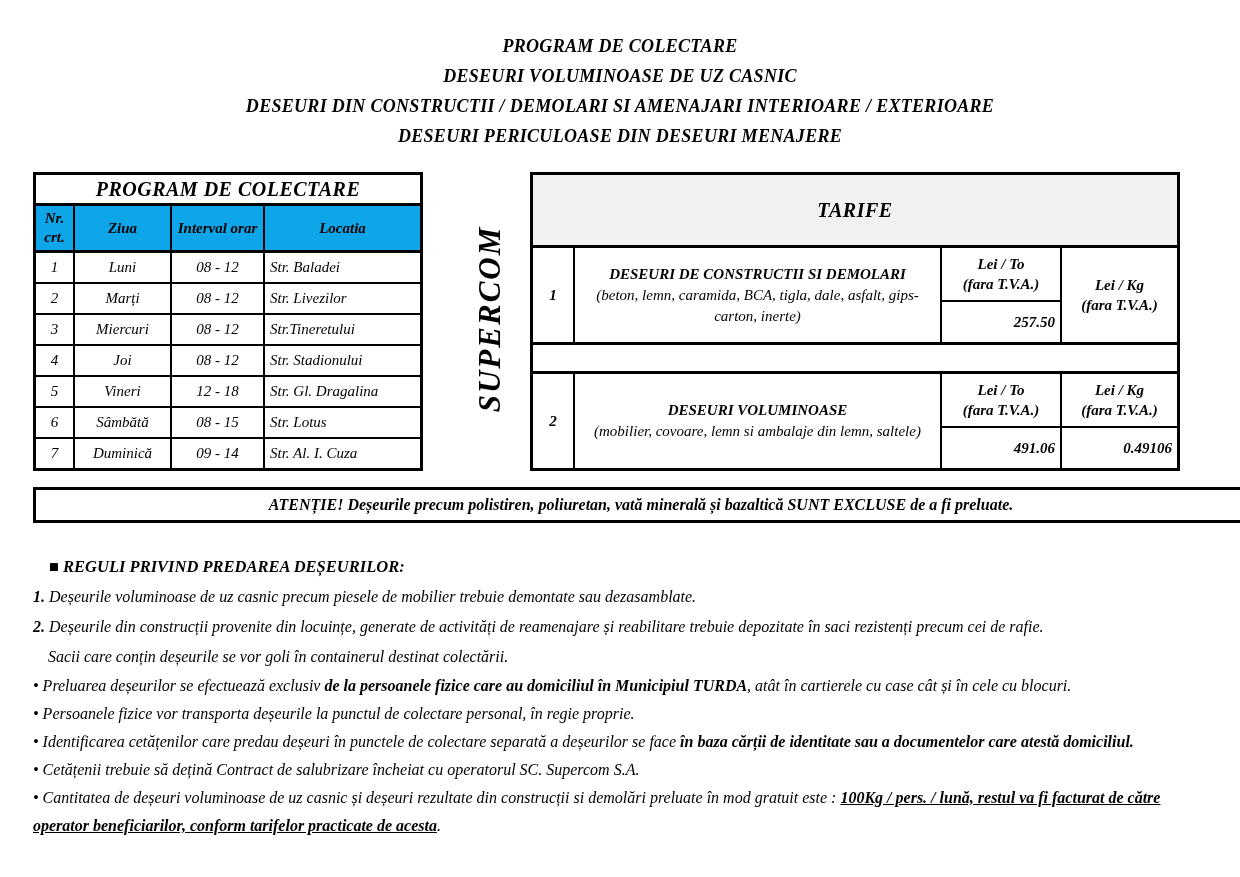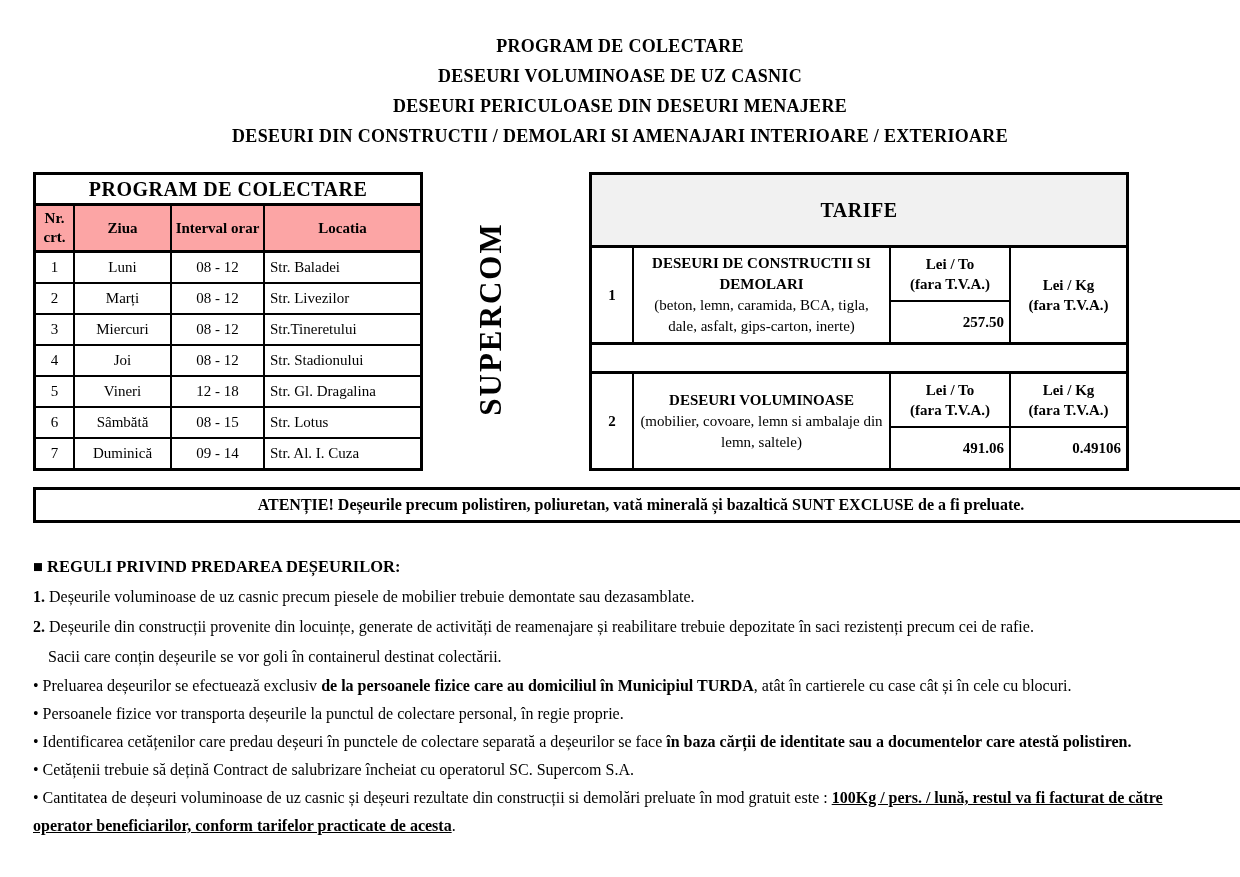--- a/index.html
+++ b/index.html
@@ -1,76 +1,76 @@
 <!DOCTYPE html>
 <html><head>
 <meta charset="utf-8">
 <style>
   html,body { margin:0; padding:0; background:#fff; }
   .page {
     position:relative; width:1240px; height:877px; background:#ffffff;
-    font-family:"Liberation Serif", "DejaVu Serif", serif; color:#000; overflow:hidden;
+    font-family:"Liberation Serif", "DejaVu Serif", serif; color:#000; overflow:hidden;font-style:italic;
   }
   .b { font-weight:bold; }
   .u { text-decoration:underline; }
 
   
   .titles { position:absolute; top:31px; left:0; width:100%; text-align:center; }
   .title-line { font-weight:bold; font-size:18px; line-height:30px; letter-spacing:0.3px; }
 
   
   .schedule { position:absolute; left:33px; top:172px; width:390px; box-sizing:border-box; border:3px solid #000; background:#fff; }
   .s-title { height:28px; display:flex; align-items:center; justify-content:center; font-weight:bold; font-size:20px; letter-spacing:0.5px; border-bottom:3px solid #000; }
   .s-grid { display:grid; grid-template-columns:37px 97px 93px 1fr; }
   .s-grid > div + div { border-left:2px solid #000; }
-  .s-head { border-bottom:3px solid #000; background:#fca5a5; }
+  .s-head { border-bottom:3px solid #000; background:#0ea5e9; }
   .s-head > div { min-height:44px; display:flex; align-items:center; justify-content:center; text-align:center; font-weight:bold; font-size:15px; line-height:19px; padding:1px 2px; box-sizing:border-box; }
   .s-body > div + div { border-top:2px solid #000; }
   .s-row > div { height:29px; display:flex; align-items:center; justify-content:center; font-size:15px; }
   .s-row > div.c-loc { justify-content:flex-start; padding-left:5px; }
 
   
   .supercom-wrap { position:absolute; left:423px; top:172px; width:135px; height:294px; display:flex; align-items:center; justify-content:center; }
   .supercom { transform:rotate(-90deg); transform-origin:center; font-weight:bold; font-size:31px; letter-spacing:2px; white-space:nowrap; }
 
   
-  .tariffs { position:absolute; left:589px; top:172px; width:540px; box-sizing:border-box; border:3px solid #000; background:#fff; }
+  .tariffs { position:absolute; left:530px; top:172px; width:650px; box-sizing:border-box; border:3px solid #000; background:#fff; }
   .t-header { height:70px; background:#f1f1f1; border-bottom:3px solid #000; display:flex; align-items:center; justify-content:center; font-weight:bold; font-size:20px; letter-spacing:0.5px; }
   .t-body > div:first-of-type { border-bottom:3px solid #000; }
   .t-body > div + div { margin-top:26px; border-top:3px solid #000; }
   .t-row { display:grid; grid-template-columns:40px 1fr 120px 117px; min-height:94px; }
   .t-row > div + div { border-left:2px solid #000; }
   .t-num { display:flex; align-items:center; justify-content:center; font-weight:bold; font-size:15px; }
   .t-desc { display:flex; flex-direction:column; align-items:center; justify-content:center; text-align:center; font-size:15px; line-height:21px; padding:2px 6px; }
   .t-desc .name { font-weight:bold; }
   .price { display:flex; flex-direction:column; }
   .p-head { flex:1; display:flex; flex-direction:column; align-items:center; justify-content:center; font-weight:bold; font-size:15px; line-height:20px; }
   .p-val { height:42px; box-sizing:border-box; border-top:2px solid #000; display:flex; align-items:center; justify-content:flex-end; padding-right:5px; font-weight:bold; font-size:15px; }
 
   
   .warning { position:absolute; left:33px; top:487px; width:1216px; height:36px; box-sizing:border-box; border:3px solid #000; display:flex; align-items:center; justify-content:center; font-weight:bold; font-size:16px; text-align:center; }
 
   
   .textblock { position:absolute; left:33px; top:542px; width:1178px; font-size:16px; }
-  .sec-head { font-weight:bold; font-size:16.5px; line-height:30px; margin:10px 0 0 0; }
+  .sec-head { font-weight:bold; font-size:16.5px; line-height:30px; margin:10px 0 0 16px; }
   .sec1 .line { margin:0; line-height:30px; }
   .sec2 .sec-head { margin-top:4px; }
   .sec2 .line { margin:0; line-height:28px; }
   .line.indent { padding-left:15px; }
 </style>
 </head>
 <body>
 
 <div class="page">
 
   <div class="titles">
     <div class="title-line">PROGRAM DE COLECTARE</div>
     <div class="title-line">DESEURI VOLUMINOASE DE UZ CASNIC</div>
+    <div class="title-line">DESEURI DIN CONSTRUCTII / DEMOLARI SI AMENAJARI INTERIOARE / EXTERIOARE</div>
     <div class="title-line">DESEURI PERICULOASE DIN DESEURI MENAJERE</div>
-    <div class="title-line">DESEURI DIN CONSTRUCTII / DEMOLARI SI AMENAJARI INTERIOARE / EXTERIOARE</div>
   </div>
 
   <div class="schedule">
     <div class="s-title">PROGRAM DE COLECTARE</div>
     <div class="s-grid s-head">
       <div>Nr. crt.</div>
       <div>Ziua</div>
       <div>Interval orar</div>
       <div>Locatia</div>
     </div>
@@ -194,21 +194,21 @@
           <p class="line indent"><span>Sacii care conțin deșeurile se vor goli în containerul destinat colectării.</span></p>
         </div>
     </div>
     <div class="sec2">
       <div>
 
           <p class="line"><span>• Preluarea deșeurilor se efectuează exclusiv </span><span class="b">de la persoanele fizice care au domiciliul în Municipiul TURDA</span><span>, atât în cartierele cu case cât și în cele cu blocuri.</span></p>
 
           <p class="line"><span>• Persoanele fizice vor transporta deșeurile la punctul de colectare personal, în regie proprie.</span></p>
 
-          <p class="line"><span>• Identificarea cetățenilor care predau deșeuri în punctele de colectare separată a deșeurilor se face </span><span class="b">în baza cărții de identitate sau a documentelor care atestă polistiren.</span></p>
+          <p class="line"><span>• Identificarea cetățenilor care predau deșeuri în punctele de colectare separată a deșeurilor se face </span><span class="b">în baza cărții de identitate sau a documentelor care atestă domiciliul.</span></p>
 
           <p class="line"><span>• Cetățenii trebuie să dețină Contract de salubrizare încheiat cu operatorul SC. Supercom S.A.</span></p>
 
           <p class="line"><span>• Cantitatea de deșeuri voluminoase de uz casnic și deșeuri rezultate din construcții si demolări preluate în mod gratuit este : </span><span class="b u">100Kg / pers. / lună, restul va fi facturat de către operator beneficiarilor, conform tarifelor practicate de acesta</span><span>.</span></p>
         </div>
     </div>
   </div>
 
 </div>
 

